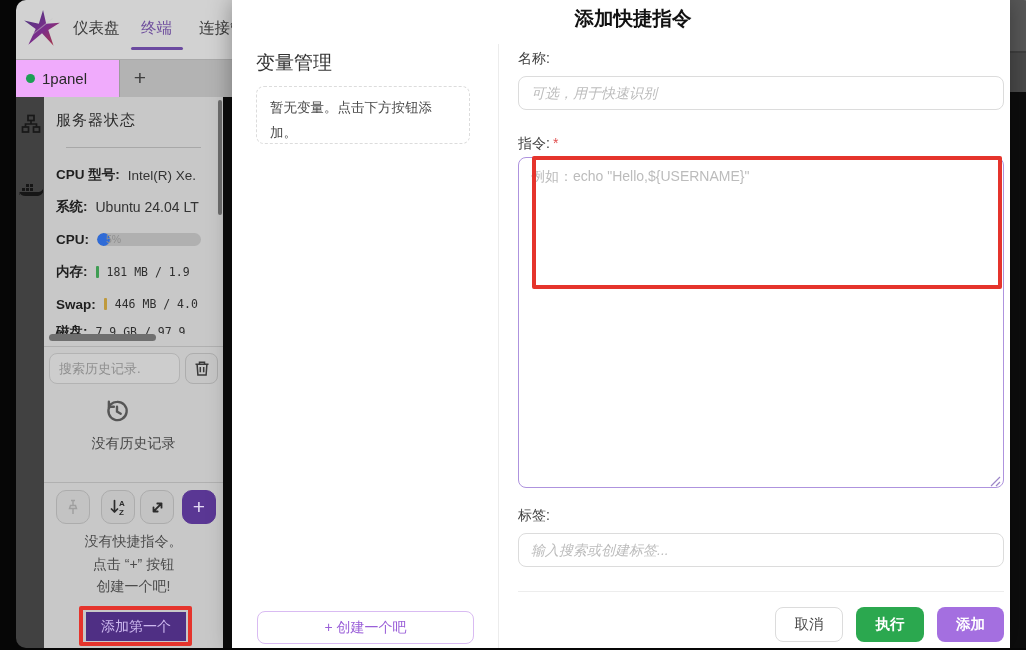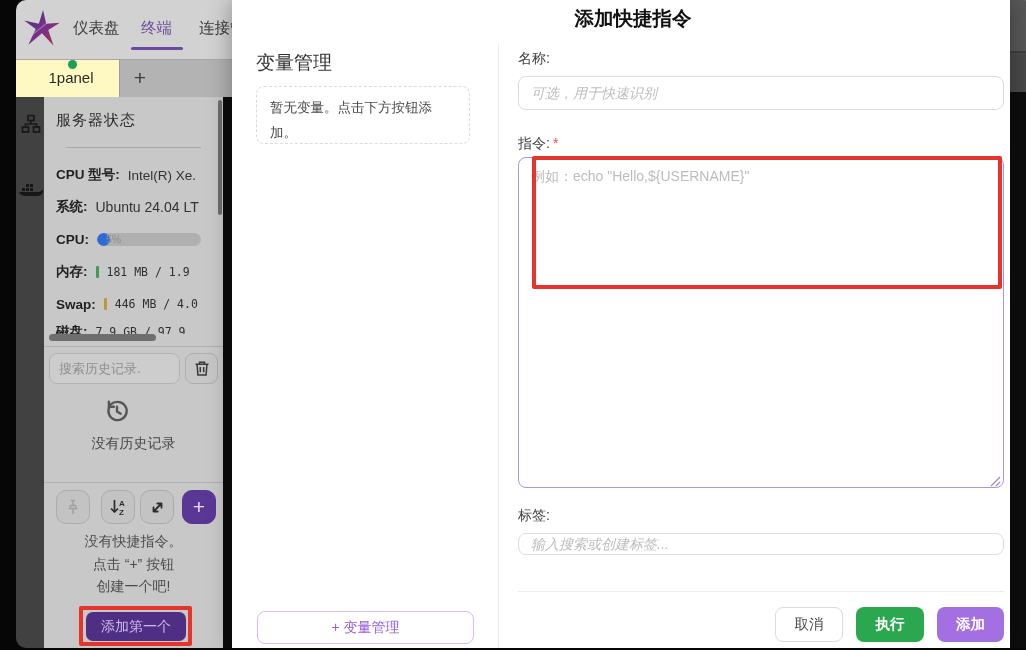--- a/index.html
+++ b/index.html
@@ -13,22 +13,22 @@
   .nav { position:absolute; left:0; top:0; width:100%; height:60px; background:#d2d2d2;
     border-bottom:1px solid #a9a9a9; z-index:2; }
   .logo { position:absolute; left:5px; top:7px; width:42px; height:44px; }
   .nav-tab { position:absolute; top:18px; font-size:15.5px; color:#3b3b3b; cursor:default; }
   .nav-tab.active { color:#70509e; }
   .nav-underline { position:absolute; left:115px; top:47px; width:52px; height:3px;
     background:#6b4aa0; border-radius:2px; }
 
   
   .tabbar { position:absolute; left:0; top:60px; width:100%; height:37px; background:#b3b3b3; z-index:2; }
-  .term-tab { position:absolute; left:0; top:0; width:104px; height:37px; background:#fef9c3;
-    border-right:1px solid #9c9c9c; display:flex; align-items:center;flex-direction:column; }
+  .term-tab { position:absolute; left:0; top:0; width:104px; height:37px; background:#f0abfc;
+    border-right:1px solid #9c9c9c; display:flex; align-items:center; }
   .dot { width:9px; height:9px; border-radius:50%; background:#1d9e55; margin-left:10px; }
   .term-tab-label { margin-left:7px; font-size:15px; color:#2a2a2a; }
   .newtab { position:absolute; left:110px; top:3px; width:28px; height:30px; font-size:21px;
     color:#3f3f3f; display:flex; align-items:center; justify-content:center; }
 
   
   .rail { position:absolute; left:0; top:97px; width:28px; height:551px; background:#414141; z-index:2; }
   .rail-icon { position:absolute; left:3px; width:24px; height:24px; display:flex;
     align-items:center; justify-content:center; }
 
@@ -55,21 +55,21 @@
   .trash-btn { position:absolute; left:141px; top:256px; width:33px; height:31px; border-radius:8px;
     background:#c6c6c6; border:1px solid #adadad; display:flex; align-items:center; justify-content:center; }
   .hist-icon { position:absolute; left:58px; top:299px; }
   .hist-empty { position:absolute; left:0; top:338px; width:100%; text-align:center; font-size:14px; color:#474747; }
   .tool-btn { position:absolute; top:393px; width:34px; height:34px; border-radius:10px;
     background:#c3c3c3; border:1px solid #acacac; display:flex; align-items:center; justify-content:center; }
   .tool-btn.purple { background:#5a3794; border-color:#5a3794; color:#e4daf5; font-size:21px; }
   .vthumb { position:absolute; right:1px; top:3px; width:4px; height:115px; background:#6d6d6d; border-radius:2px; }
   .empty-line { position:absolute; left:0; width:100%; text-align:center; font-size:14px; color:#4c4c4c; }
   .add-first-btn { position:absolute; left:42px; top:515px; width:100px; height:29px; background:#4f2f84;
-    border:none; border-radius:7px; font-size:14px; color:#cdb9ef; font-family:inherit; }
+    border:none; border-radius:0; font-size:14px; color:#cdb9ef; font-family:inherit; }
 
   .term-gap { position:absolute; left:207px; top:97px; width:9px; height:551px; background:#0c0c0c; z-index:2; }
 
   
   .right-strip { position:absolute; left:994px; top:0; width:24px; height:100%; z-index:3;
     background:linear-gradient(#585858 0 51px, #3f3f3f 51px 53px, #4a4a4a 53px 92px, #0d0d0d 92px 100%); }
 
   
   .modal { position:absolute; left:216px; top:0; width:778px; height:100%; background:#ffffff; z-index:10;
     box-shadow:0 0 22px rgba(0,0,0,0.35); }
@@ -242,36 +242,36 @@
     </div>
 
     <div class="term-gap"></div>
     <div class="right-strip"></div>
 
     <div class="modal">
       <div class="modal-title">添加快捷指令</div>
 
       <div class="var-heading">变量管理</div>
       <div class="var-empty">暂无变量。点击下方按钮添加。</div>
-      <button class="add-var-btn">+ 变量管理</button>
+      <button class="add-var-btn">+ 创建一个吧</button>
 
       <div class="vdiv"></div>
 
       <div class="rcol">
         <div class="form-label" style="top:50px">名称:</div>
         <input class="f-input" style="top: 76px; height: 34px;" placeholder="可选，用于快速识别">
 
         <div class="form-label" style="top:135px"><span>指令:</span><span class="req">*</span></div>
         <textarea class="f-textarea" placeholder="例如：echo &quot;Hello,${USERNAME}&quot;" style=""></textarea>
         <svg class="grip" width="11" height="11">
           <path d="M10 1 L1 10 M10 6 L6 10" stroke="#9c86c8" stroke-width="1.2" fill="none"></path>
         </svg>
 
         <div class="form-label" style="top:507px">标签:</div>
-        <input class="f-input" style="top: 533px; height: 22px;" placeholder="输入搜索或创建标签...">
+        <input class="f-input" style="top: 533px; height: 34px;" placeholder="输入搜索或创建标签...">
 
         <div class="f-div"></div>
         <div class="footer">
           <button class="btn btn-cancel">取消</button>
           <button class="btn btn-exec">执行</button>
           <button class="btn btn-add">添加</button>
         </div>
       </div>
 
       <div class="annot" style="left:300px; top:156px; width:470px; height:133px;"></div>

